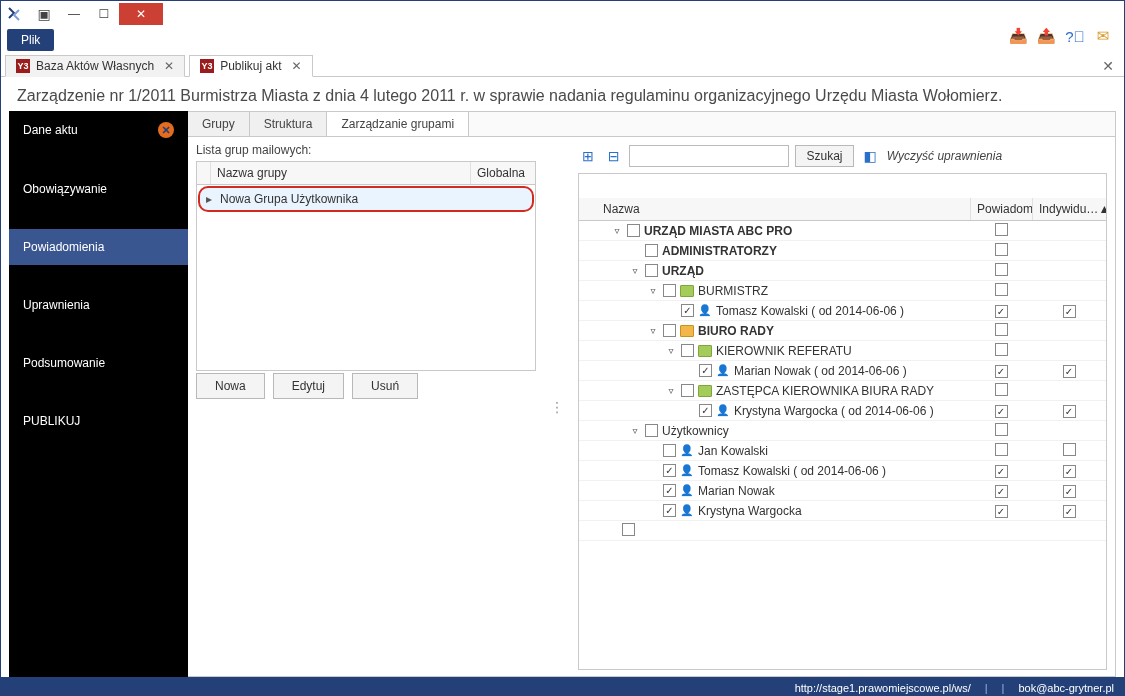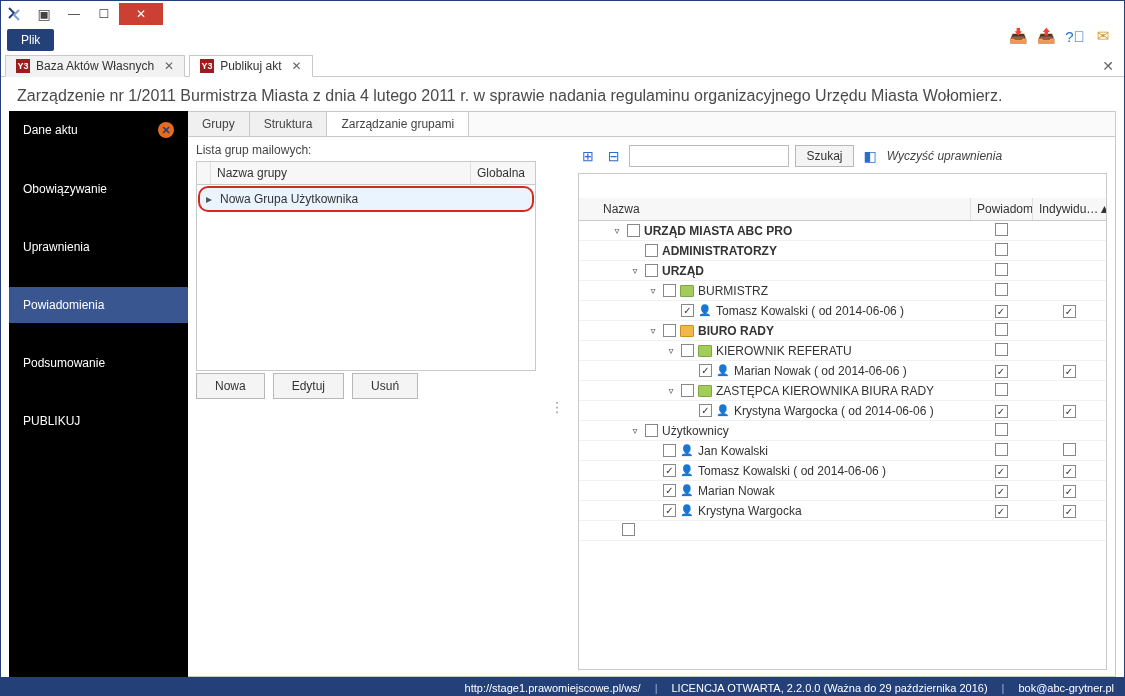--- a/index.html
+++ b/index.html
@@ -131,25 +131,25 @@
 <div class="main">
 
   <div class="sidebar">
     <div class="side-item first">
       <span>Dane aktu</span>
       <span class="close-ico">✕</span>
     </div>
     <div class="side-item">
       <span>Obowiązywanie</span>
     </div>
+    <div class="side-item active">
+      <span>Powiadomienia</span>
+    </div>
     <div class="side-item">
       <span>Uprawnienia</span>
-    </div>
-    <div class="side-item active">
-      <span>Powiadomienia</span>
     </div>
     <div class="side-item">
       <span>Podsumowanie</span>
     </div>
     <div class="side-item">
       <span>PUBLIKUJ</span>
     </div>
   </div>
 
   <div class="right">
@@ -390,16 +390,15 @@
             </div>
         </div>
       </div>
     </div>
   </div>
 </div>
 
 <div class="footer">
   <span>http://stage1.prawomiejscowe.pl/ws/</span>
   <span class="sep">|</span>
-  <span>LICENCJA OTWARTA, 2.2.0.0 (Ważna do 29 października 2016)</span>
   <span class="sep">|</span>
   <span>bok@abc-grytner.pl</span>
 </div>
 
 </body></html>

